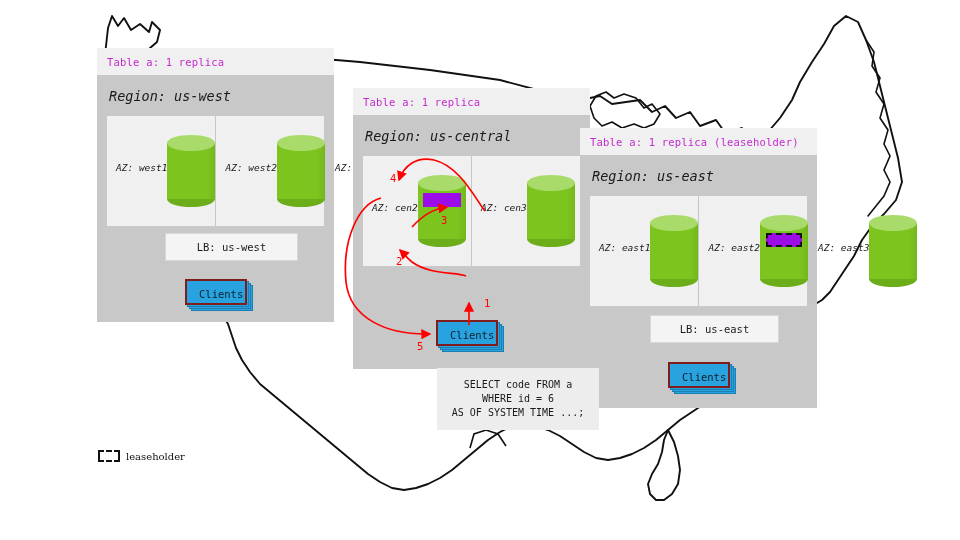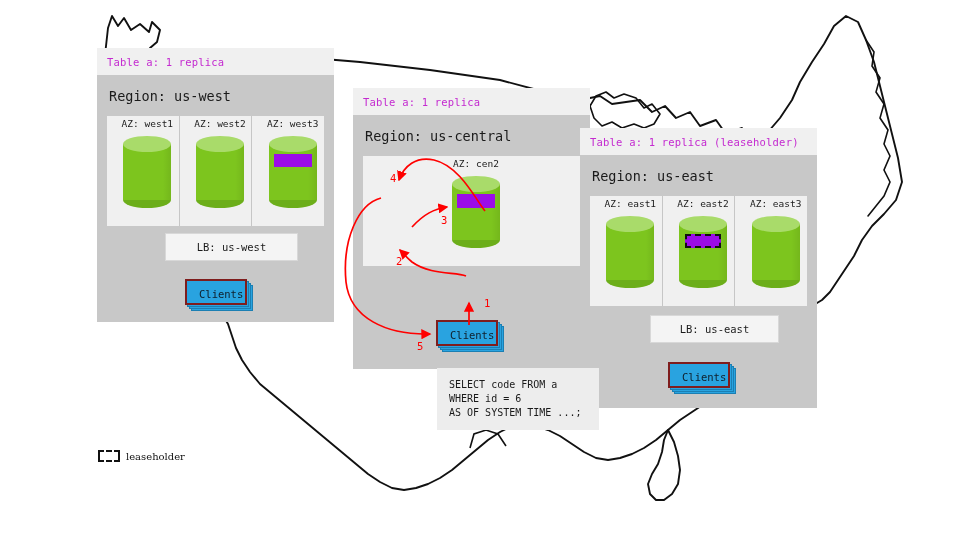--- a/index.html
+++ b/index.html
@@ -21,39 +21,40 @@
     color:#c42ad0;
     font-size:10.5px;
     padding:8px 10px 7px 10px;
     letter-spacing:0.2px;
     white-space:nowrap;
   }
   .region-body{
     background:#c8c8c8;
     padding:0;
     position:relative;
+    font-style:italic;
   }
   .region-title{
     color:#1a1a1a;
     font-size:13.5px;
     padding:13px 0 12px 12px;
     white-space:nowrap;
   }
   .az-row{
     background:#f0f0f0;
     display:flex;
     margin:0 10px;
     position:relative;
   }
   .az-cell{
     flex:1 1 0;
     position:relative;
-    padding:2px 0 10px 0;
+    padding:9px 0 10px 0;
     display:flex;
-    flex-direction:column;
+    flex-direction:row;
     align-items:center;
     border-right:1px solid #c6c6c6;
     margin-left:9px;
   }
   .az-cell:last-child{border-right:none;text-align:center;}
   .az-label{
     font-size:9.5px;
     color:#1a1a1a;
     margin-bottom:7px;
     white-space:nowrap;
@@ -120,20 +121,21 @@
   
   .sqlbox{
     position:absolute;
     background:#ededed;
     color:#1a1a1a;
     font-size:10px;
     line-height:14px;
     padding:10px 12px;
     white-space:pre;
     z-index:15;
+    text-align:center;
   }
   
   .legend{
     position:absolute;
     z-index:30;
     display:flex;
     align-items:center;
     gap:6px;
   }
   .legend-swatch{
@@ -253,20 +255,29 @@
         <div class="az-cell">
           <div class="az-label">AZ: cen2</div>
           <div class="cyl" style="width:48px;height:72px;">
             <div class="cyl-bot"></div>
             <div class="cyl-body"></div>
             <div class="cyl-shade"></div>
             <div class="cyl-top"></div>
             <div class="replica" style="left:5px;top:18px;width:38px;height:14px;"></div>
           </div>
         </div>
+        <div class="az-cell">
+          <div class="az-label">AZ: cen3</div>
+          <div class="cyl" style="width:48px;height:72px;">
+            <div class="cyl-bot"></div>
+            <div class="cyl-body"></div>
+            <div class="cyl-shade"></div>
+            <div class="cyl-top"></div>
+          </div>
+        </div>
       </div>
     </div>
     <div class="clients" style="left:83px;top:232px;">
       <div class="sheet" style="left:6px;top:6px;width:62px;height:26px;"></div>
       <div class="sheet" style="left:4px;top:4px;width:62px;height:26px;"></div>
       <div class="sheet" style="left:2px;top:2px;width:62px;height:26px;"></div>
       <div class="front" style="width:62px;height:26px;">Clients</div>
     </div>
   </div>
 

